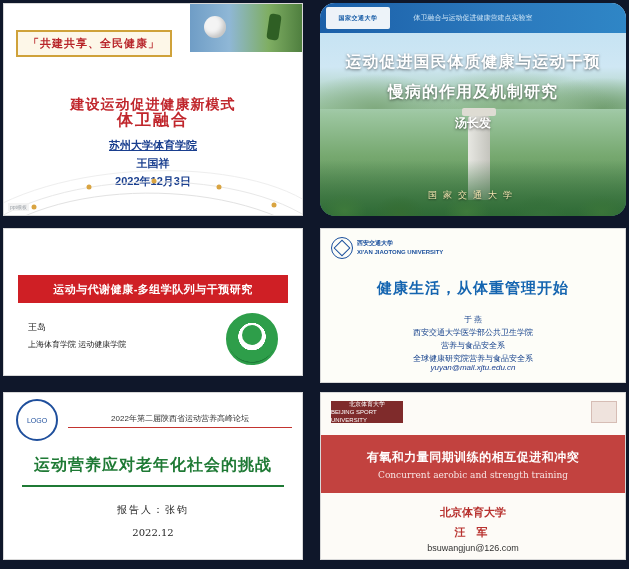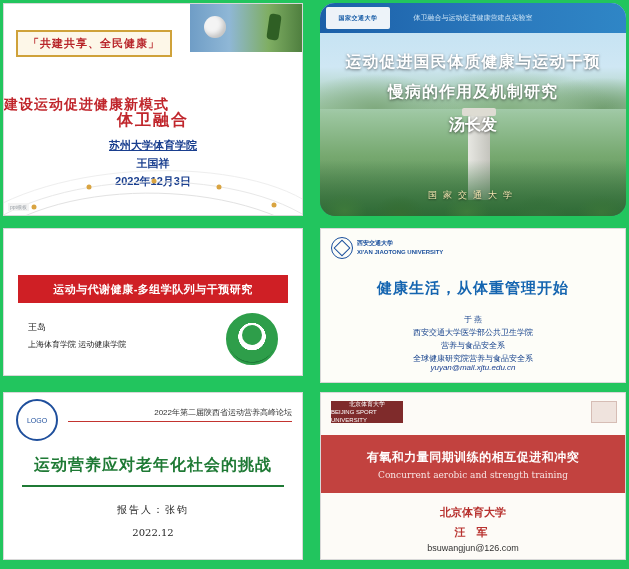--- a/index.html
+++ b/index.html
@@ -5,21 +5,21 @@
   html, body {
     margin: 0;
     padding: 0;
     background: #ffffff;
     font-family: "Liberation Sans", sans-serif;
   }
   #page {
     position: relative;
     width: 629px;
     height: 569px;
-    background: #22c55e;
+    background: #0f172a;
     overflow: hidden;
   }
   .slide {
     position: absolute;
     overflow: hidden;
     box-sizing: border-box;
   }
 
   
   #slide1 {
@@ -66,20 +66,21 @@
     text-align: center;
     color: #c0262c;
     font-size: 16px;
     font-weight: bold;
     letter-spacing: 2px;
     margin-top: 42px;
   }
   #slide1 .subtitle {
     position: absolute;
     left: 0; right: 0; top: 92px;
+    text-align: center;
     color: #c0262c;
     font-size: 14px;
     font-weight: bold;
     letter-spacing: 1px;
   }
   #slide1 .org, #slide1 .person, #slide1 .date {
     position: absolute;
     left: 0; right: 0;
     text-align: center;
     color: #1a3f8f;
@@ -187,21 +188,21 @@
     font-weight: bold;
     line-height: 30px;
     letter-spacing: 1px;
     text-shadow: 0 1px 3px rgba(0,0,0,.55);
   }
   #slide2 .speaker {
     position: absolute;
     left: 0; right: 0; top: 112px;
     text-align: center;
     color: #ffffff;
-    font-size: 16px;
+    font-size: 12px;
     font-weight: bold;
     text-shadow: 0 1px 3px rgba(0,0,0,.6);
   }
   #slide2 .gatetext {
     position: absolute;
     left: 0; right: 0; bottom: 14px;
     text-align: center;
     color: #f2e4b0;
     font-size: 9px;
     letter-spacing: 6px;
@@ -320,23 +321,23 @@
   }
 
   
   #slide5 {
     left: 3px; top: 392px; width: 300px; height: 168px;
     background: #ffffff;
     border: 1px solid #d8d8d8;
   }
   #slide5 .forum {
     position: absolute;
-    left: 64px; right: 10px; top: 14px;
+    left: 64px; right: 10px; top: 20px;
     border-bottom: 1.5px solid #c3342f;
-    text-align: right;
+    text-align: center;
     color: #333333;
     font-size: 8px;
     padding-bottom: 3px;
   }
   #slide5 .seal {
     position: absolute;
     left: 12px; top: 6px;
     width: 42px; height: 42px;
     border-radius: 50%;
     border: 2px solid #1f4f9c;

